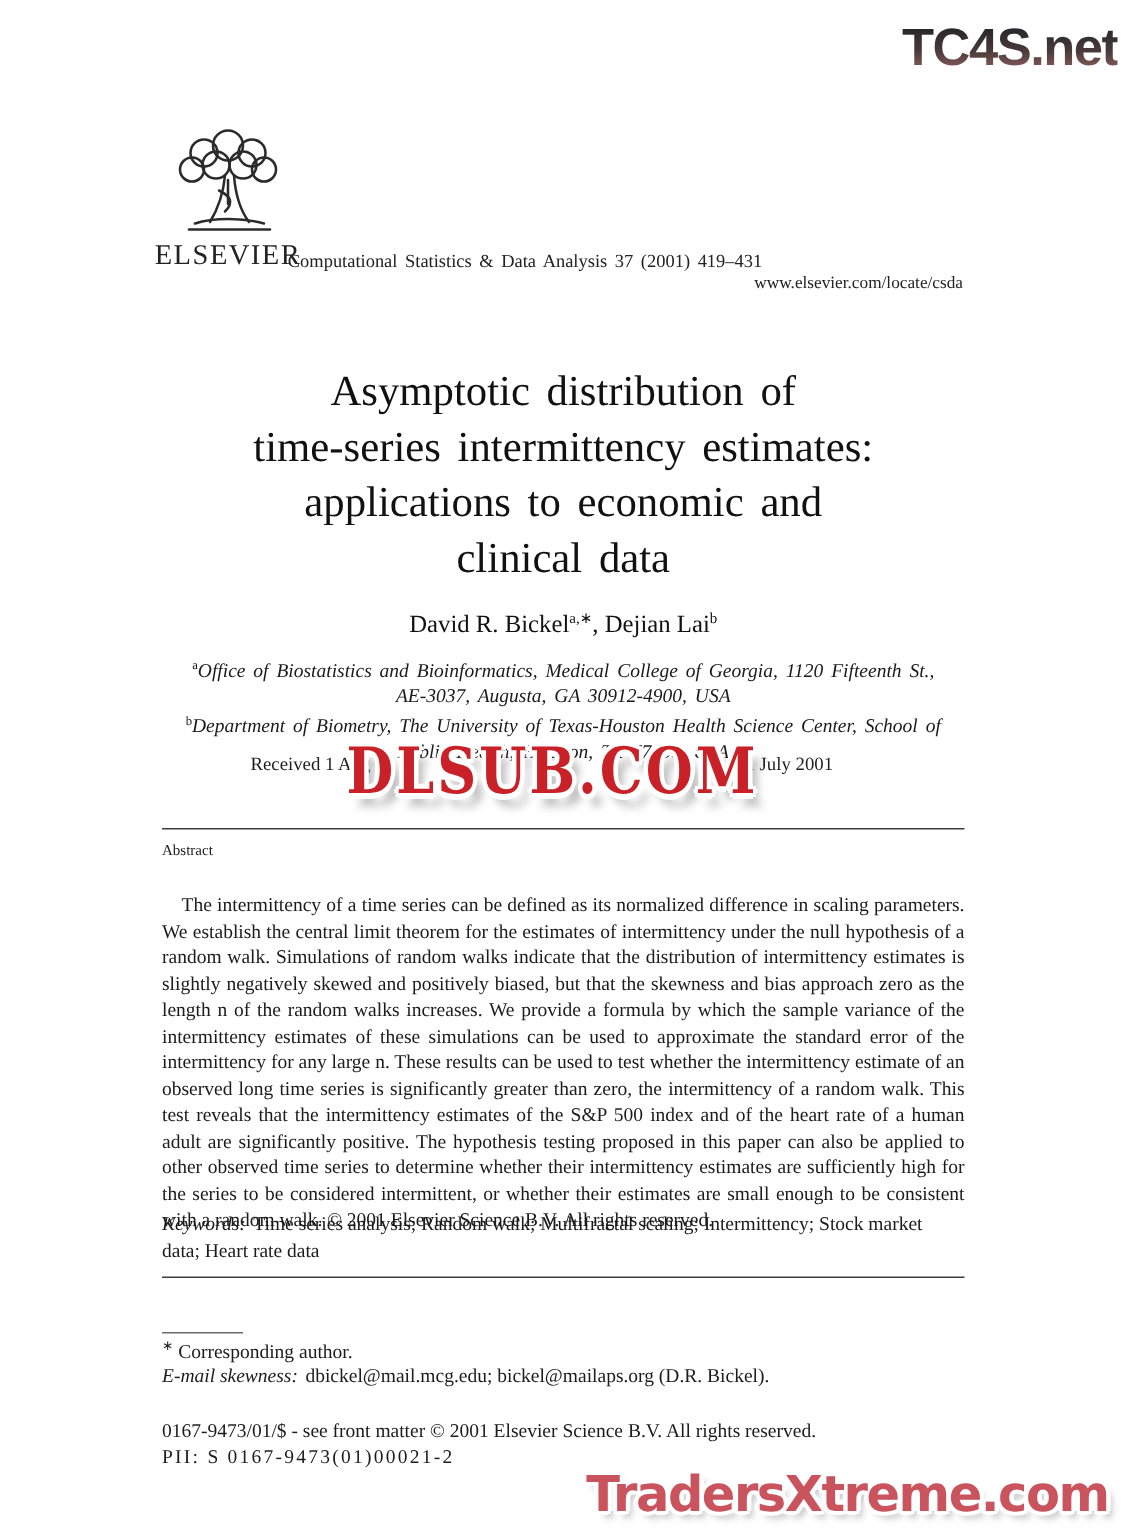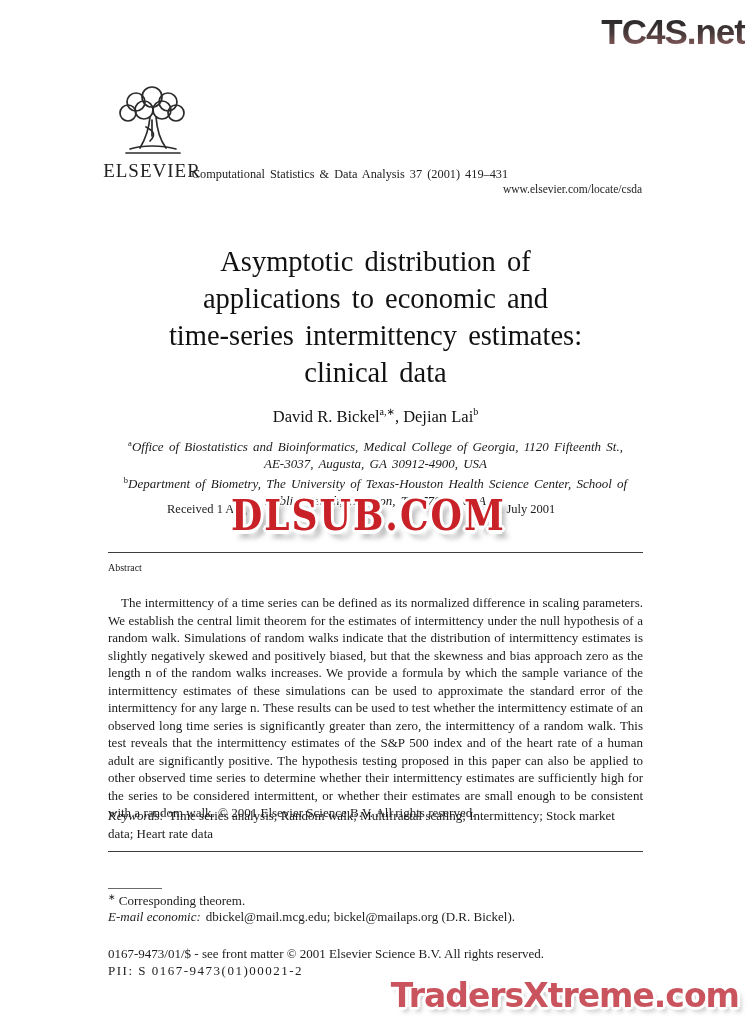--- a/index.html
+++ b/index.html
@@ -128,22 +128,22 @@
     <div class="elsevier-name">ELSEVIER</div>
   </div>
 
   <div class="journal-line">Computational Statistics &amp; Data Analysis 37 (2001) 419–431</div>
 
 
   <div class="website">www.elsevier.com/locate/csda</div>
 
   <div class="title">
     <div>Asymptotic distribution of</div>
+    <div>time-series intermittency estimates:</div>
     <div>applications to economic and</div>
-    <div>time-series intermittency estimates:</div>
     <div>clinical data</div>
   </div>
 
   <div class="authors">
     <span>David R. Bickel</span><sup>a,∗</sup><span>, </span><span>Dejian Lai</span><sup>b</sup>
   </div>
 
   <div class="affiliations">
     <div><sup>a</sup><span>Office of Biostatistics and Bioinformatics, Medical College of Georgia, 1120 Fifteenth St.,</span></div>
     <div><span>AE-3037, Augusta, GA 30912-4900, USA</span></div>
@@ -162,24 +162,24 @@
   <div class="abstract-body">The intermittency of a time series can be defined as its normalized difference in scaling parameters. We establish the central limit theorem for the estimates of intermittency under the null hypothesis of a random walk. Simulations of random walks indicate that the distribution of intermittency estimates is slightly negatively skewed and positively biased, but that the skewness and bias approach zero as the length n of the random walks increases. We provide a formula by which the sample variance of the intermittency estimates of these simulations can be used to approximate the standard error of the intermittency for any large n. These results can be used to test whether the intermittency estimate of an observed long time series is significantly greater than zero, the intermittency of a random walk. This test reveals that the intermittency estimates of the S&amp;P 500 index and of the heart rate of a human adult are significantly positive. The hypothesis testing proposed in this paper can also be applied to other observed time series to determine whether their intermittency estimates are sufficiently high for the series to be considered intermittent, or whether their estimates are small enough to be consistent with a random walk. © 2001 Elsevier Science B.V. All rights reserved.</div>
 
   <div class="keywords">
     <span class="kw-label">Keywords:</span><span>Time series analysis; Random walk; Multifractal scaling; Intermittency; Stock market data; Heart rate data</span>
   </div>
 
   <div class="hrule r2"></div>
 
   <div class="fn-rule"></div>
   <div class="fn-corresponding">
-    <sup>∗</sup> <span>Corresponding theorem.</span>
+    <sup>∗</sup> <span>Corresponding author.</span>
   </div>
   <div class="fn-email">
-    <span class="em-label">E-mail economic:</span><span>dbickel@mail.mcg.edu; bickel@mailaps.org (D.R. Bickel).</span>
+    <span class="em-label">E-mail skewness:</span><span>dbickel@mail.mcg.edu; bickel@mailaps.org (D.R. Bickel).</span>
   </div>
 
   <div class="imprint-issn">0167-9473/01/$ - see front matter © 2001 Elsevier Science B.V. All rights reserved.</div>
   <div class="imprint-pii">PII: S 0167-9473(01)00021-2</div>
 
   <div class="wm-traders">TradersXtreme.com</div>
 
 </div>
 
 </body></html>

